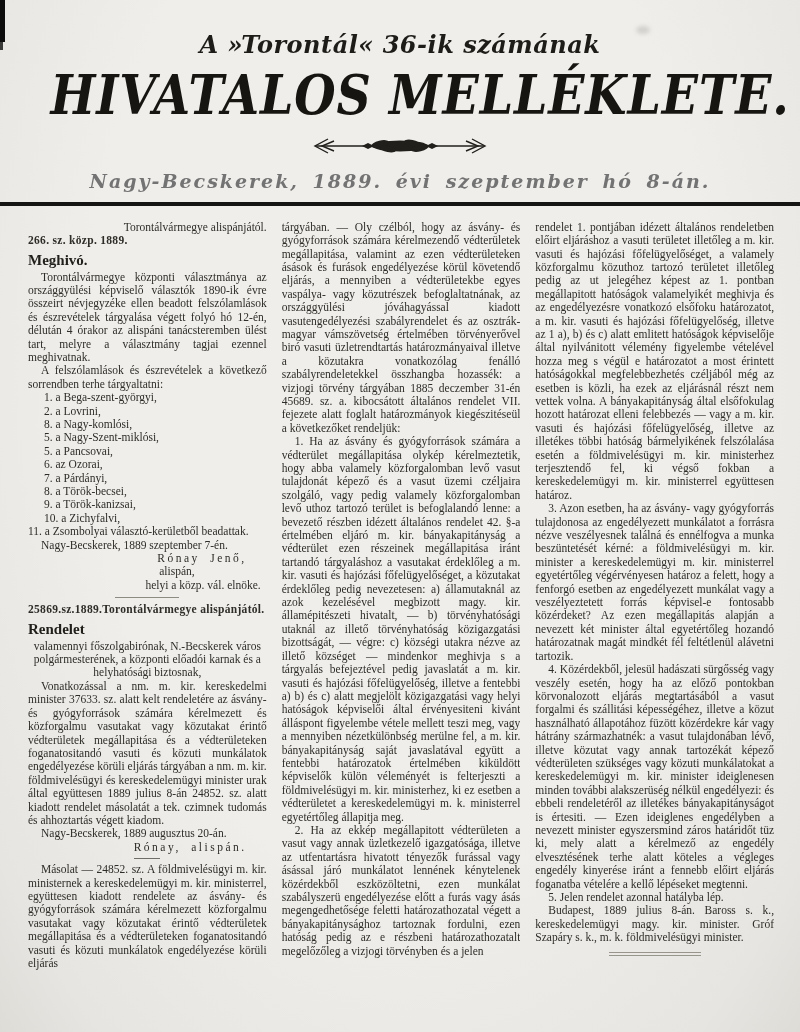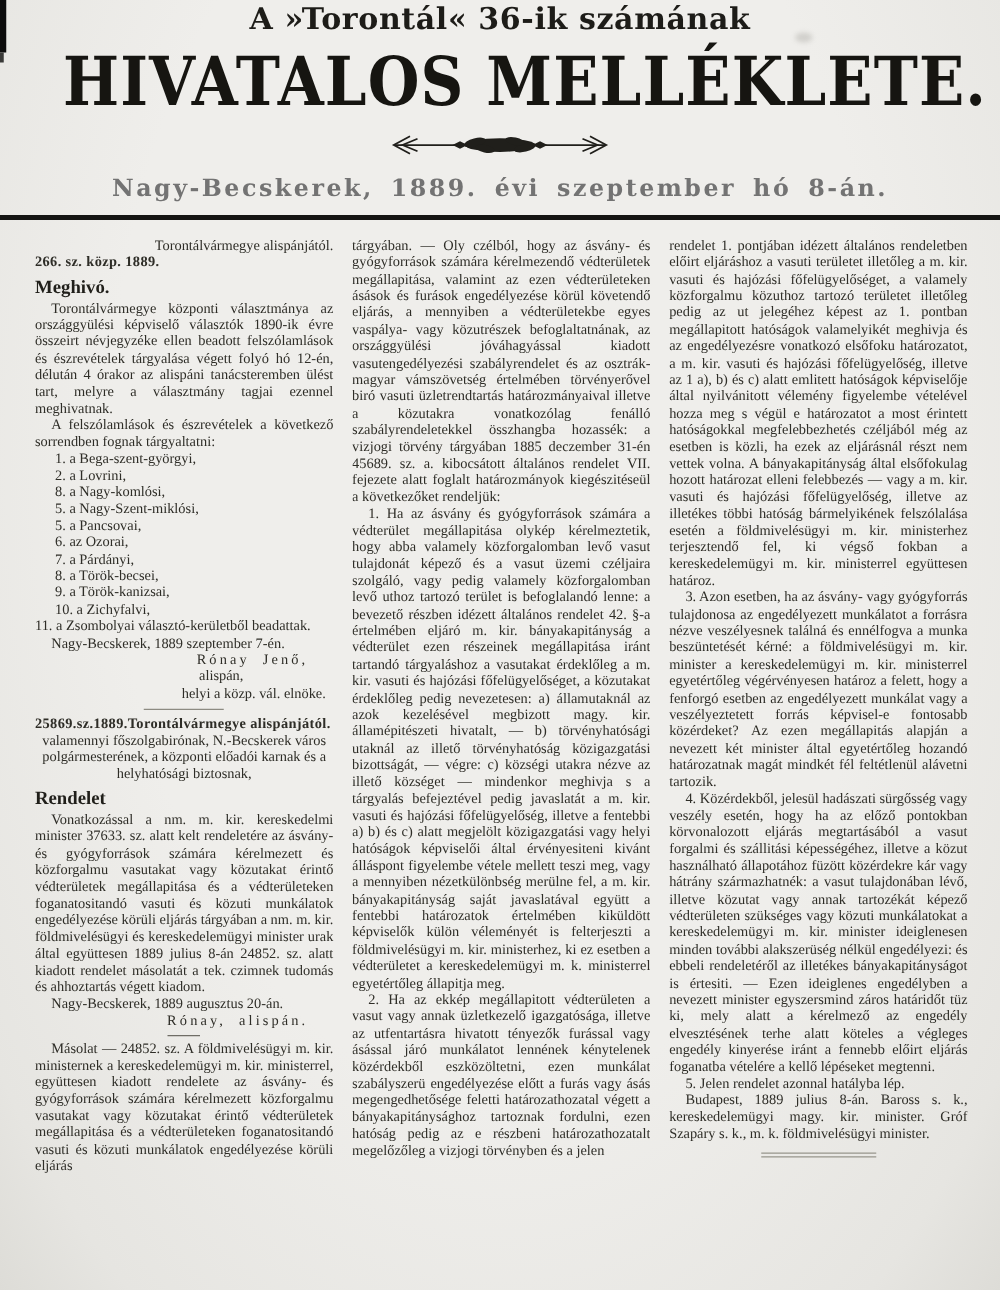--- a/index.html
+++ b/index.html
@@ -9,21 +9,21 @@
     color:#2c2b26;
     font-family:"Liberation Serif", serif;
     -webkit-font-smoothing:antialiased;
   }
   
   .edge-bar{position:absolute;left:0;top:0;width:5px;height:42px;background:#0c0c0c;}
   .edge-nub{position:absolute;left:0;top:42px;width:3px;height:8px;background:#3a3a38;}
   .smudge{position:absolute;left:636px;top:26px;width:14px;height:8px;background:#9a9892;border-radius:50%;opacity:.35;filter:blur(2px);}
 
   
-  .masthead{text-align:center;}
+  .masthead{padding-top:30px;text-align:center;font-style:italic;}
   .issue-line{
     font-family:"DejaVu Serif", serif;font-weight:700;
     font-size:24px;letter-spacing:.5px;color:#1d1c18;
   }
   .page-title{
     font-family:"DejaVu Serif", serif;font-weight:700;
     font-size:54px;line-height:1.05;color:#161511;
     display:inline-block;transform:scaleX(.88);transform-origin:50% 50%;
     letter-spacing:1px;margin-top:8px;white-space:nowrap;
   }
@@ -89,40 +89,40 @@
   <div class="dateline">Nagy-Becskerek, 1889. évi szeptember hó 8-án.</div>
   <div class="head-rule"></div>
 </header>
 
 <main class="sheet">
   <section class="column">
       <div class="blk right">Torontálvármegye alispánjától.</div>
       <div class="blk para noind bold">266. sz. közp. 1889.</div>
       <div class="blk heading">Meghivó.</div>
       <div class="blk para">Torontálvármegye központi választmánya az országgyülési képviselő választók 1890-ik évre összeirt névjegyzéke ellen beadott felszólamlások és észrevételek tárgyalása végett folyó hó 12-én, délután 4 órakor az alispáni tanácsteremben ülést tart, melyre a választmány tagjai ezennel meghivatnak.</div>
-      <div class="blk para">A felszólamlások és észrevételek a következő sorrendben fognak tárgyaltatni:</div>
+      <div class="blk para">A felszólamlások és észrevételek a következő sorrendben terhe tárgyaltatni:</div>
       <div class="blk listi">1. a Bega-szent-györgyi,</div>
       <div class="blk listi">2. a Lovrini,</div>
       <div class="blk listi">8. a Nagy-komlósi,</div>
       <div class="blk listi">5. a Nagy-Szent-miklósi,</div>
       <div class="blk listi">5. a Pancsovai,</div>
       <div class="blk listi">6. az Ozorai,</div>
       <div class="blk listi">7. a Párdányi,</div>
       <div class="blk listi">8. a Török-becsei,</div>
       <div class="blk listi">9. a Török-kanizsai,</div>
       <div class="blk listi">10. a Zichyfalvi,</div>
       <div class="blk para noind">11. a Zsombolyai választó-kerületből beadattak.</div>
       <div class="blk para">Nagy-Becskerek, 1889 szeptember 7-én.</div>
       <div class="blk sig1">Rónay Jenő,</div>
       <div class="blk sig2">alispán,</div>
       <div class="blk sig3">helyi a közp. vál. elnöke.</div>
       <div class="blk rule"></div>
       <div class="blk para noind bold">25869.sz.1889.Torontálvármegye alispánjától.</div>
+      <div class="blk heading">Rendelet</div>
       <div class="blk center">valamennyi főszolgabirónak, N.-Becskerek város polgármesterének, a központi előadói karnak és a helyhatósági biztosnak,</div>
-      <div class="blk heading">Rendelet</div>
       <div class="blk para">Vonatkozással a nm. m. kir. kereskedelmi minister 37633. sz. alatt kelt rendeletére az ásvány- és gyógyforrások számára kérelmezett és közforgalmu vasutakat vagy közutakat érintő védterületek megállapitása és a védterületeken foganatositandó vasuti és közuti munkálatok engedélyezése körüli eljárás tárgyában a nm. m. kir. földmivelésügyi és kereskedelemügyi minister urak által együttesen 1889 julius 8-án 24852. sz. alatt kiadott rendelet másolatát a tek. czimnek tudomás és ahhoztartás végett kiadom.</div>
       <div class="blk para">Nagy-Becskerek, 1889 augusztus 20-án.</div>
       <div class="blk sig1">Rónay, alispán.</div>
       <div class="blk dashrule"></div>
       <div class="blk para">Másolat — 24852. sz. A földmivelésügyi m. kir. ministernek a kereskedelemügyi m. kir. ministerrel, együttesen kiadott rendelete az ásvány- és gyógyforrások számára kérelmezett közforgalmu vasutakat vagy közutakat érintő védterületek megállapitása és a védterületeken foganatositandó vasuti és közuti munkálatok engedélyezése körüli eljárás</div>
     </section>
   <section class="column">
       <div class="blk para noind">tárgyában. — Oly czélból, hogy az ásvány- és gyógyforrások számára kérelmezendő védterületek megállapitása, valamint az ezen védterületeken ásások és furások engedélyezése körül követendő eljárás, a mennyiben a védterületekbe egyes vaspálya- vagy közutrészek befoglaltatnának, az országgyülési jóváhagyással kiadott vasutengedélyezési szabályrendelet és az osztrák-magyar vámszövetség értelmében törvényerővel biró vasuti üzletrendtartás határozmányaival illetve a közutakra vonatkozólag fenálló szabályrendeletekkel összhangba hozassék: a vizjogi törvény tárgyában 1885 deczember 31-én 45689. sz. a. kibocsátott általános rendelet VII. fejezete alatt foglalt határozmányok kiegészitéseül a következőket rendeljük:</div>
       <div class="blk para">1. Ha az ásvány és gyógyforrások számára a védterület megállapitása olykép kérelmeztetik, hogy abba valamely közforgalomban levő vasut tulajdonát képező és a vasut üzemi czéljaira szolgáló, vagy pedig valamely közforgalomban levő uthoz tartozó terület is befoglalandó lenne: a bevezető részben idézett általános rendelet 42. §-a értelmében eljáró m. kir. bányakapitányság a védterület ezen részeinek megállapitása iránt tartandó tárgyaláshoz a vasutakat érdeklőleg a m. kir. vasuti és hajózási főfelügyelőséget, a közutakat érdeklőleg pedig nevezetesen: a) államutaknál az azok kezelésével megbizott magy. kir. államépitészeti hivatalt, — b) törvényhatósági utaknál az illető törvényhatóság közigazgatási bizottságát, — végre: c) községi utakra nézve az illető községet — mindenkor meghivja s a tárgyalás befejeztével pedig javaslatát a m. kir. vasuti és hajózási főfelügyelőség, illetve a fentebbi a) b) és c) alatt megjelölt közigazgatási vagy helyi hatóságok képviselői által érvényesiteni kivánt álláspont figyelembe vétele mellett teszi meg, vagy a mennyiben nézetkülönbség merülne fel, a m. kir. bányakapitányság saját javaslatával együtt a fentebbi határozatok értelmében kiküldött képviselők külön véleményét is felterjeszti a földmivelésügyi m. kir. ministerhez, ki ez esetben a védterületet a kereskedelemügyi m. k. ministerrel egyetértőleg állapitja meg.</div>
       <div class="blk para">2. Ha az ekkép megállapitott védterületen a vasut vagy annak üzletkezelő igazgatósága, illetve az utfentartásra hivatott tényezők furással vagy ásással járó munkálatot lennének kénytelenek közérdekből eszközöltetni, ezen munkálat szabályszerü engedélyezése előtt a furás vagy ásás megengedhetősége feletti határozathozatal végett a bányakapitánysághoz tartoznak fordulni, ezen hatóság pedig az e részbeni határozathozatalt megelőzőleg a vizjogi törvényben és a jelen</div>

